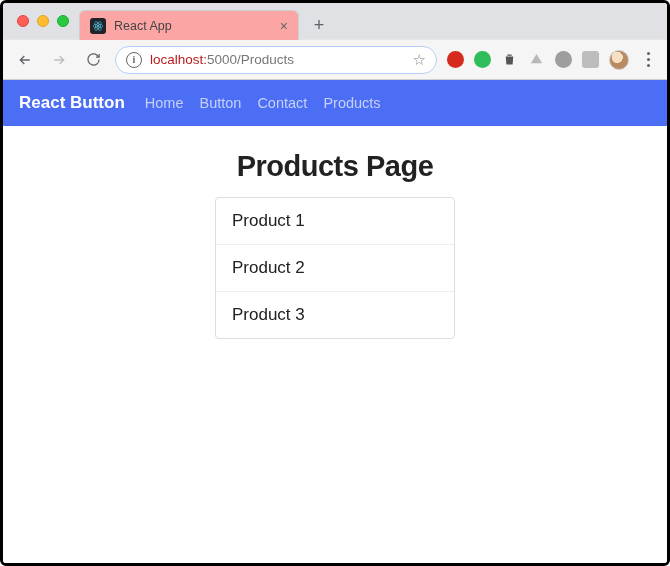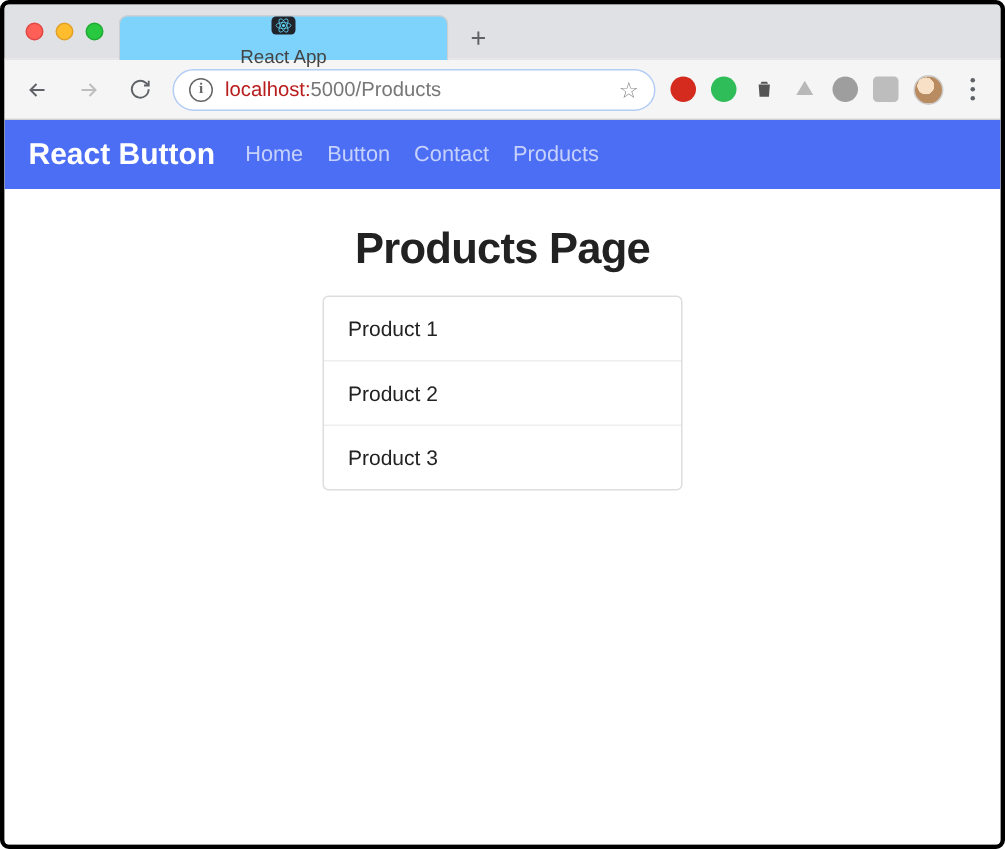--- a/index.html
+++ b/index.html
@@ -35,32 +35,31 @@
       padding: 0 10px 0 6px;
       height: 36px;
     }
     .tl { width: 12px; height: 12px; border-radius: 50%; }
     .tl.red { background: #ff5f57; border: 1px solid #e24640; }
     .tl.yellow { background: #ffbd2e; border: 1px solid #e1a029; }
     .tl.green { background: #28c840; border: 1px solid #1faa33; }
     .tab {
       display: flex;
       align-items: center;
-      background: #7dd3fc;
+      background: #fca5a5;
       border: 1px solid #cfcfcf;
       border-bottom: none;
       border-radius: 6px 6px 0 0;
       height: 30px;
       padding: 0 10px;
       min-width: 220px;
       margin-bottom: -1px;
       gap: 8px;
       font-size: 12.5px;
       color: #444;
-      flex-direction: column;
     }
     .tab-favicon {
       width: 16px; height: 16px;
       background: #20232a;
       border-radius: 3px;
       display: flex; align-items: center; justify-content: center;
     }
     .tab-favicon svg { width: 12px; height: 12px; }
     .tab-title { flex: 1; }
     .tab-close {
@@ -154,21 +153,21 @@
       background: #4c6ef5;
       height: 46px;
       display: flex;
       align-items: center;
       padding: 0 16px;
       gap: 20px;
     }
     .brand {
       color: #fff;
       font-weight: 700;
-      font-size: 20px;
+      font-size: 17px;
     }
     .nav-links {
       display: flex;
       gap: 16px;
     }
     .nav-link {
       color: #c6d1fb;
       font-size: 14.5px;
       font-weight: 400;
       cursor: pointer;
@@ -190,21 +189,21 @@
       letter-spacing: -0.5px;
       text-align: center;
     }
     .list-group {
       border: 1px solid #ddd;
       border-radius: 4px;
       overflow: hidden;
     }
     .list-item {
       padding: 13px 16px;
-      font-size: 14px;
+      font-size: 17px;
       color: #222;
       border-bottom: 1px solid #eee;
     }
     .list-item:last-child { border-bottom: none; }
   </style>
 </head>
 <body>
 
 <div class="window">
 

